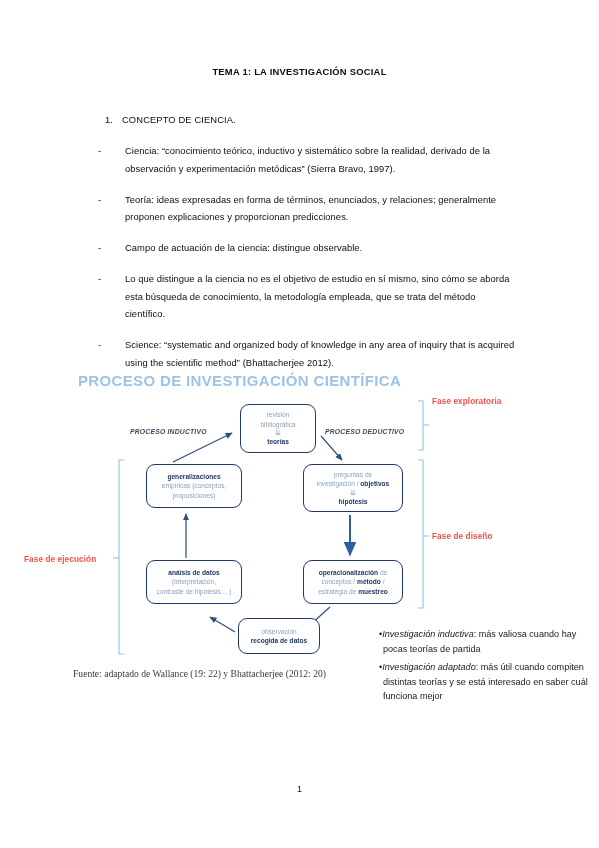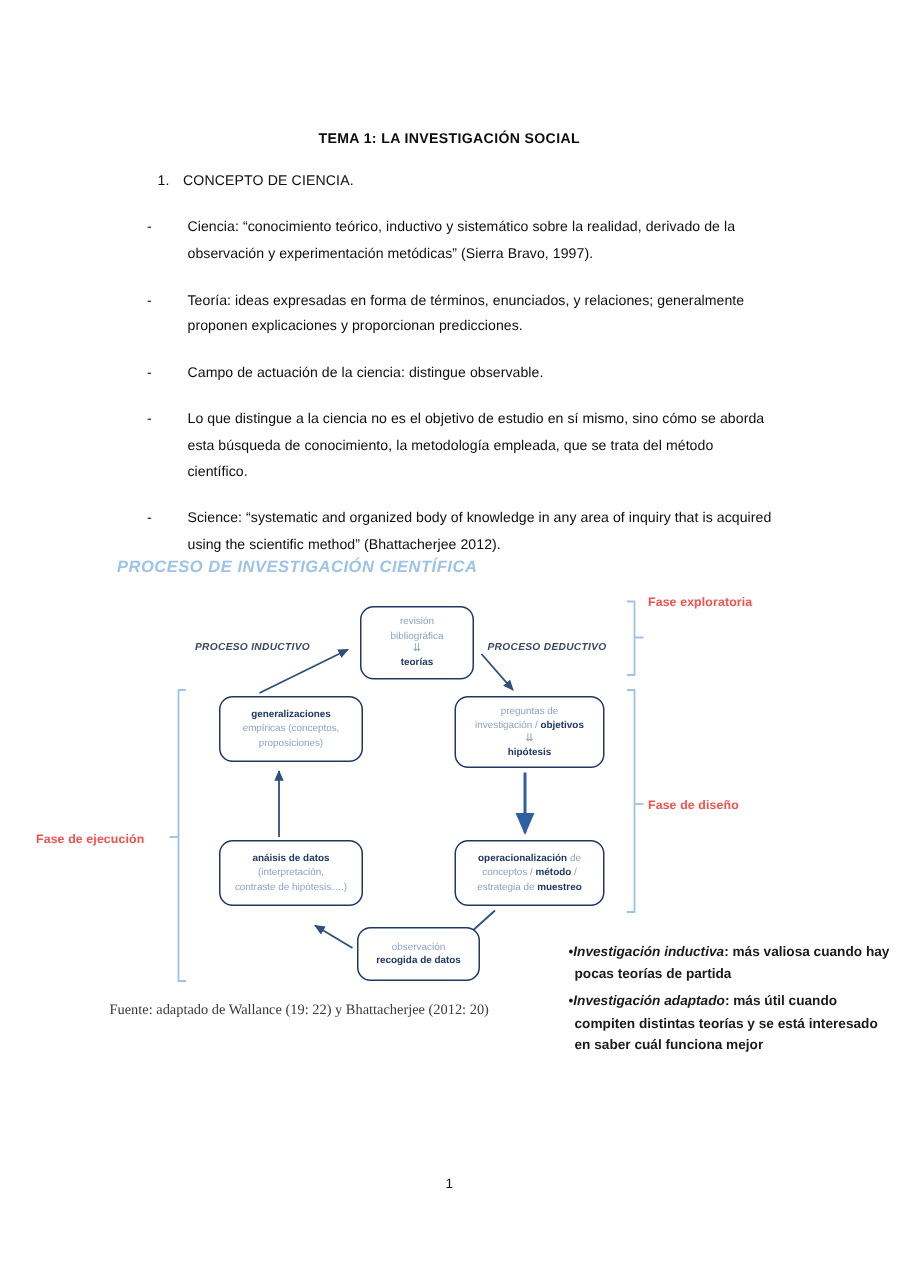--- a/index.html
+++ b/index.html
@@ -7,39 +7,39 @@
     width:599px;height:848px;background:#ffffff;
     font-family:"Liberation Sans", sans-serif;
     color:#0d0d0d;
     position:relative;overflow:hidden;
   }
   .page{position:absolute;inset:0;}
 
   
   .doc-title{
     position:absolute;left:0;right:0;top:66px;
-    text-align:center;font-size:9.4px;font-weight:bold;letter-spacing:.25px;margin-top:20px;
+    text-align:center;font-size:9.4px;font-weight:bold;letter-spacing:.25px;
   }
 
   
   .num-item{
     position:absolute;left:96px;top:114px;font-size:9.4px;letter-spacing:.1px;text-align:center;
   }
   .num-item .num{display:inline-block;width:26px;}
 
   
   .bullets{position:absolute;left:98px;top:142px;width:420px;}
   .bullet{position:relative;padding-left:27px;margin-bottom:13.5px;
           font-size:9.4px;line-height:17.5px;letter-spacing:.05px;}
   .bullet .dash{position:absolute;left:0;top:0;}
 
   
   .sec-title{
     position:absolute;left:78px;top:372px;
-    font-size:11px;font-weight:bold;color:#9DC3E6;letter-spacing:.35px;font-style:italic;
+    font-size:15px;font-weight:bold;color:#9DC3E6;letter-spacing:.35px;
   }
 
   
   .diagram{position:absolute;left:0;top:392px;width:575px;height:290px;}
   .diagram svg{position:absolute;left:0;top:0;}
 
   .node{
     position:absolute;box-sizing:border-box;
     border:1.4px solid #1F3864;border-radius:9px;background:#fff;
     color:#8EA2BE;font-size:6.6px;line-height:9.4px;
@@ -73,21 +73,21 @@
   #phase-ejecucion{left:24px;top:163px;}
 
   
   .source{
     position:absolute;left:73px;top:668px;
     font-family:Liberation Serif, serif;font-size:9.6px;color:#3a3a3a;
   }
 
   
   .notes{position:absolute;left:379px;top:627px;width:218px;}
-  .note{font-size:9.1px;line-height:14.6px;color:#1a1a1a;font-weight:bold;
+  .note{font-size:9.1px;line-height:14.6px;color:#1a1a1a;font-weight:normal;
         margin-bottom:4px;text-indent:-4px;padding-left:4px;}
   .note i{font-style:italic;}
 
   
   .page-num{position:absolute;left:0;right:0;top:784px;text-align:center;
             font-size:9px;color:#111;}
 </style>
 </head>
 <body>
 

